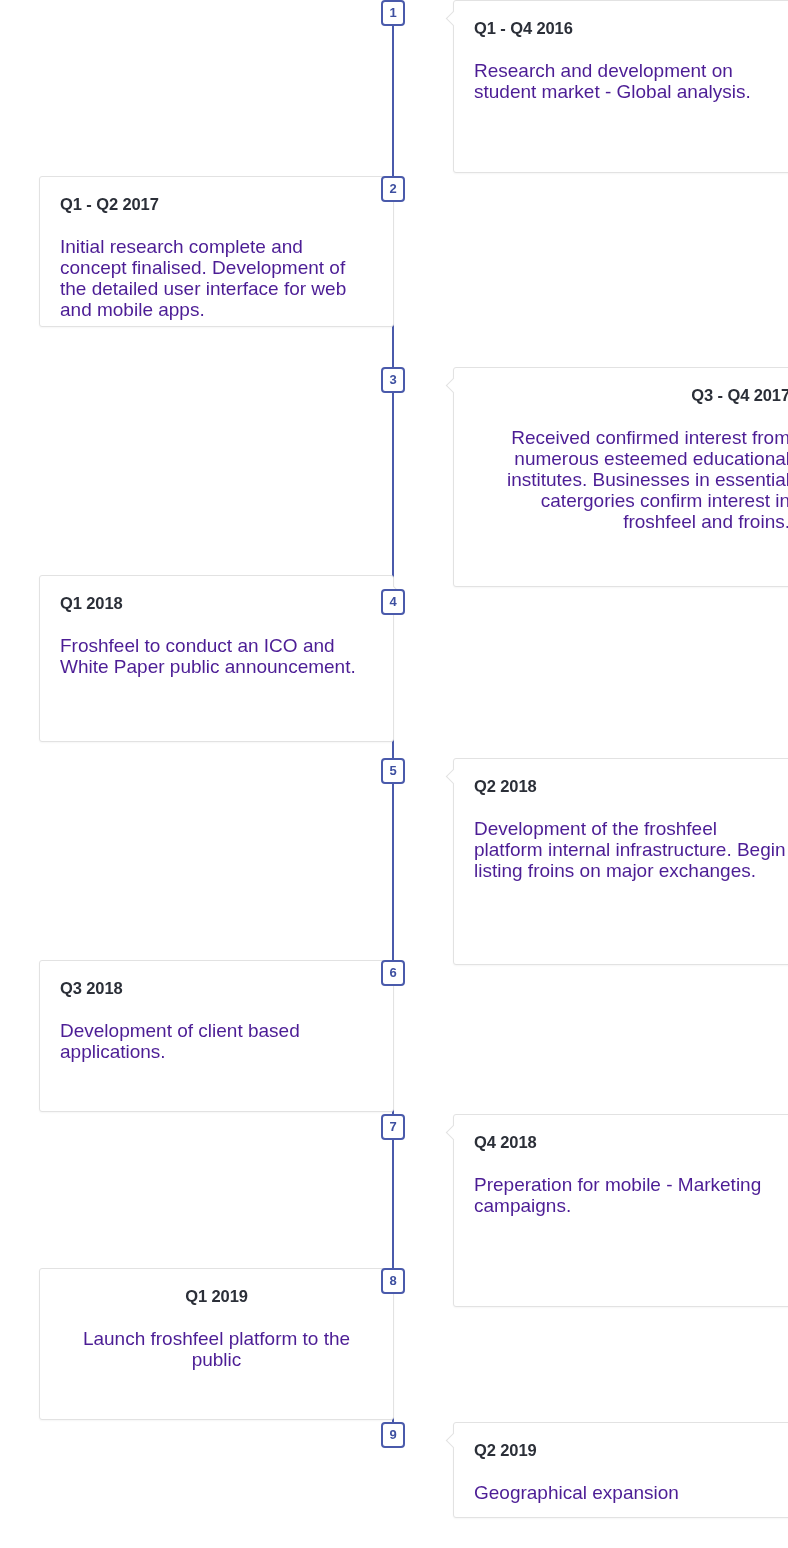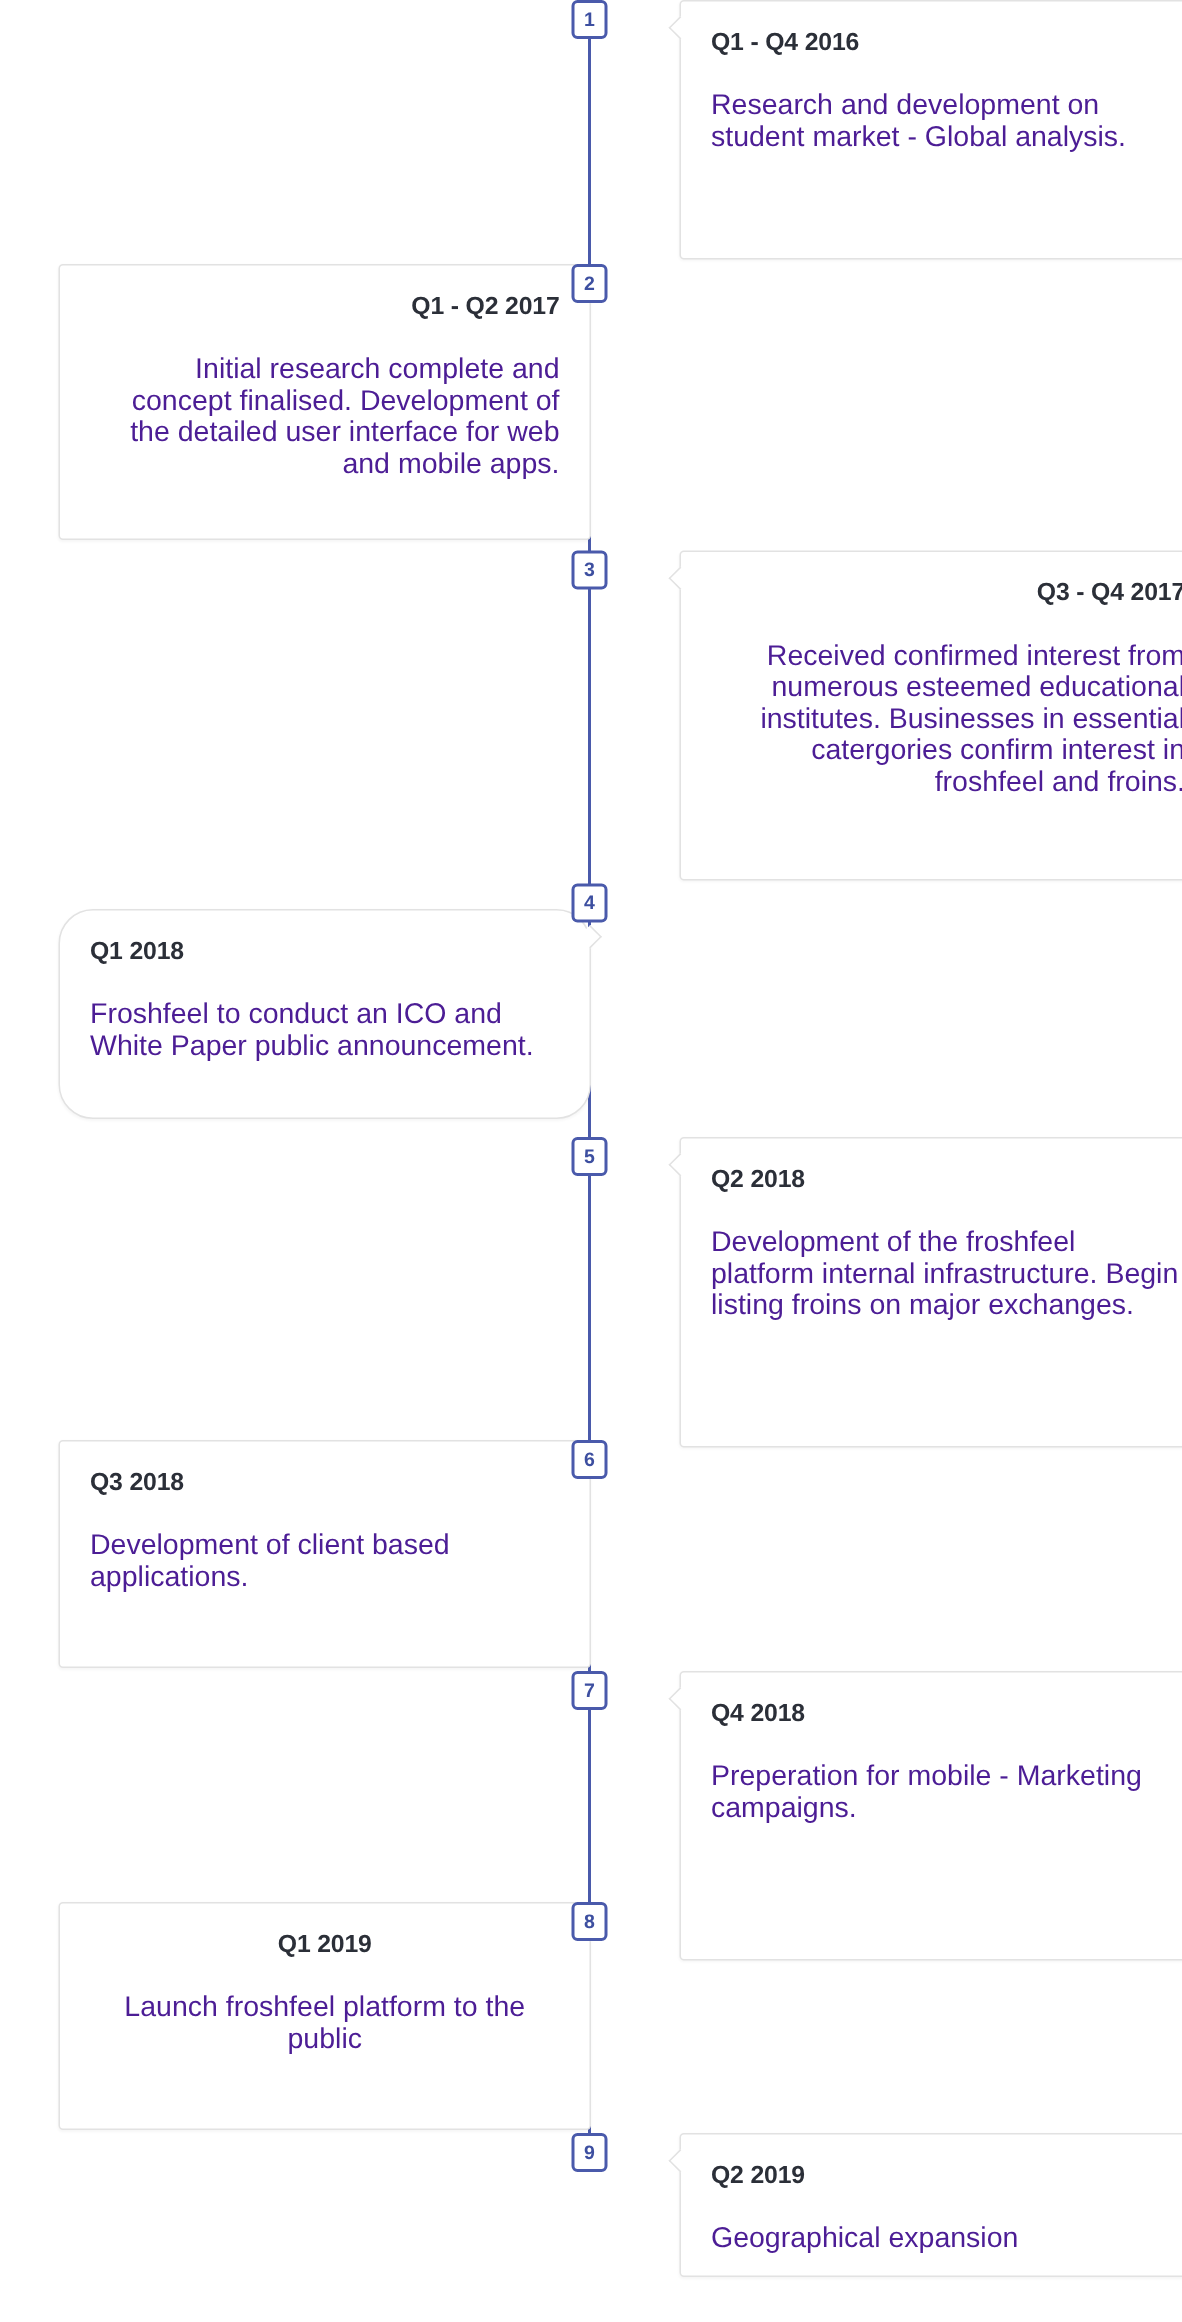--- a/index.html
+++ b/index.html
@@ -103,37 +103,37 @@
   <div id="nodes">
       <div class="badge" style="top: 0px;">1</div>
       <div class="card right" style="top: 0px; height: 173px;">
         <div class="chev to-left"></div>
         <div class="card-inner">
           <div class="card-title">Q1 - Q4 2016</div>
           <div class="card-text">Research and development on student market - Global analysis.</div>
         </div>
       </div>
       <div class="badge" style="top: 176px;">2</div>
-      <div class="card left" style="top: 176px; height: 184px; text-align: right;">
+      <div class="card left" style="top: 176px; height: 151px;">
         <div class="chev to-right"></div>
         <div class="card-inner">
           <div class="card-title">Q1 - Q2 2017</div>
           <div class="card-text">Initial research complete and concept finalised. Development of the detailed user interface for web and mobile apps.</div>
         </div>
       </div>
       <div class="badge" style="top: 367px;">3</div>
       <div class="card right" style="top: 367px; height: 220px; text-align: right;">
         <div class="chev to-left"></div>
         <div class="card-inner">
           <div class="card-title">Q3 - Q4 2017</div>
           <div class="card-text">Received confirmed interest from numerous esteemed educational institutes. Businesses in essential catergories confirm interest in froshfeel and froins.</div>
         </div>
       </div>
       <div class="badge" style="top: 589px;">4</div>
-      <div class="card left" style="top: 606px; height: 140px; border-radius: 23px;">
+      <div class="card left" style="top: 575px; height: 167px;">
         <div class="chev to-right"></div>
         <div class="card-inner">
           <div class="card-title">Q1 2018</div>
           <div class="card-text">Froshfeel to conduct an ICO and White Paper public announcement.</div>
         </div>
       </div>
       <div class="badge" style="top: 758px;">5</div>
       <div class="card right" style="top: 758px; height: 207px;">
         <div class="chev to-left"></div>
         <div class="card-inner">

